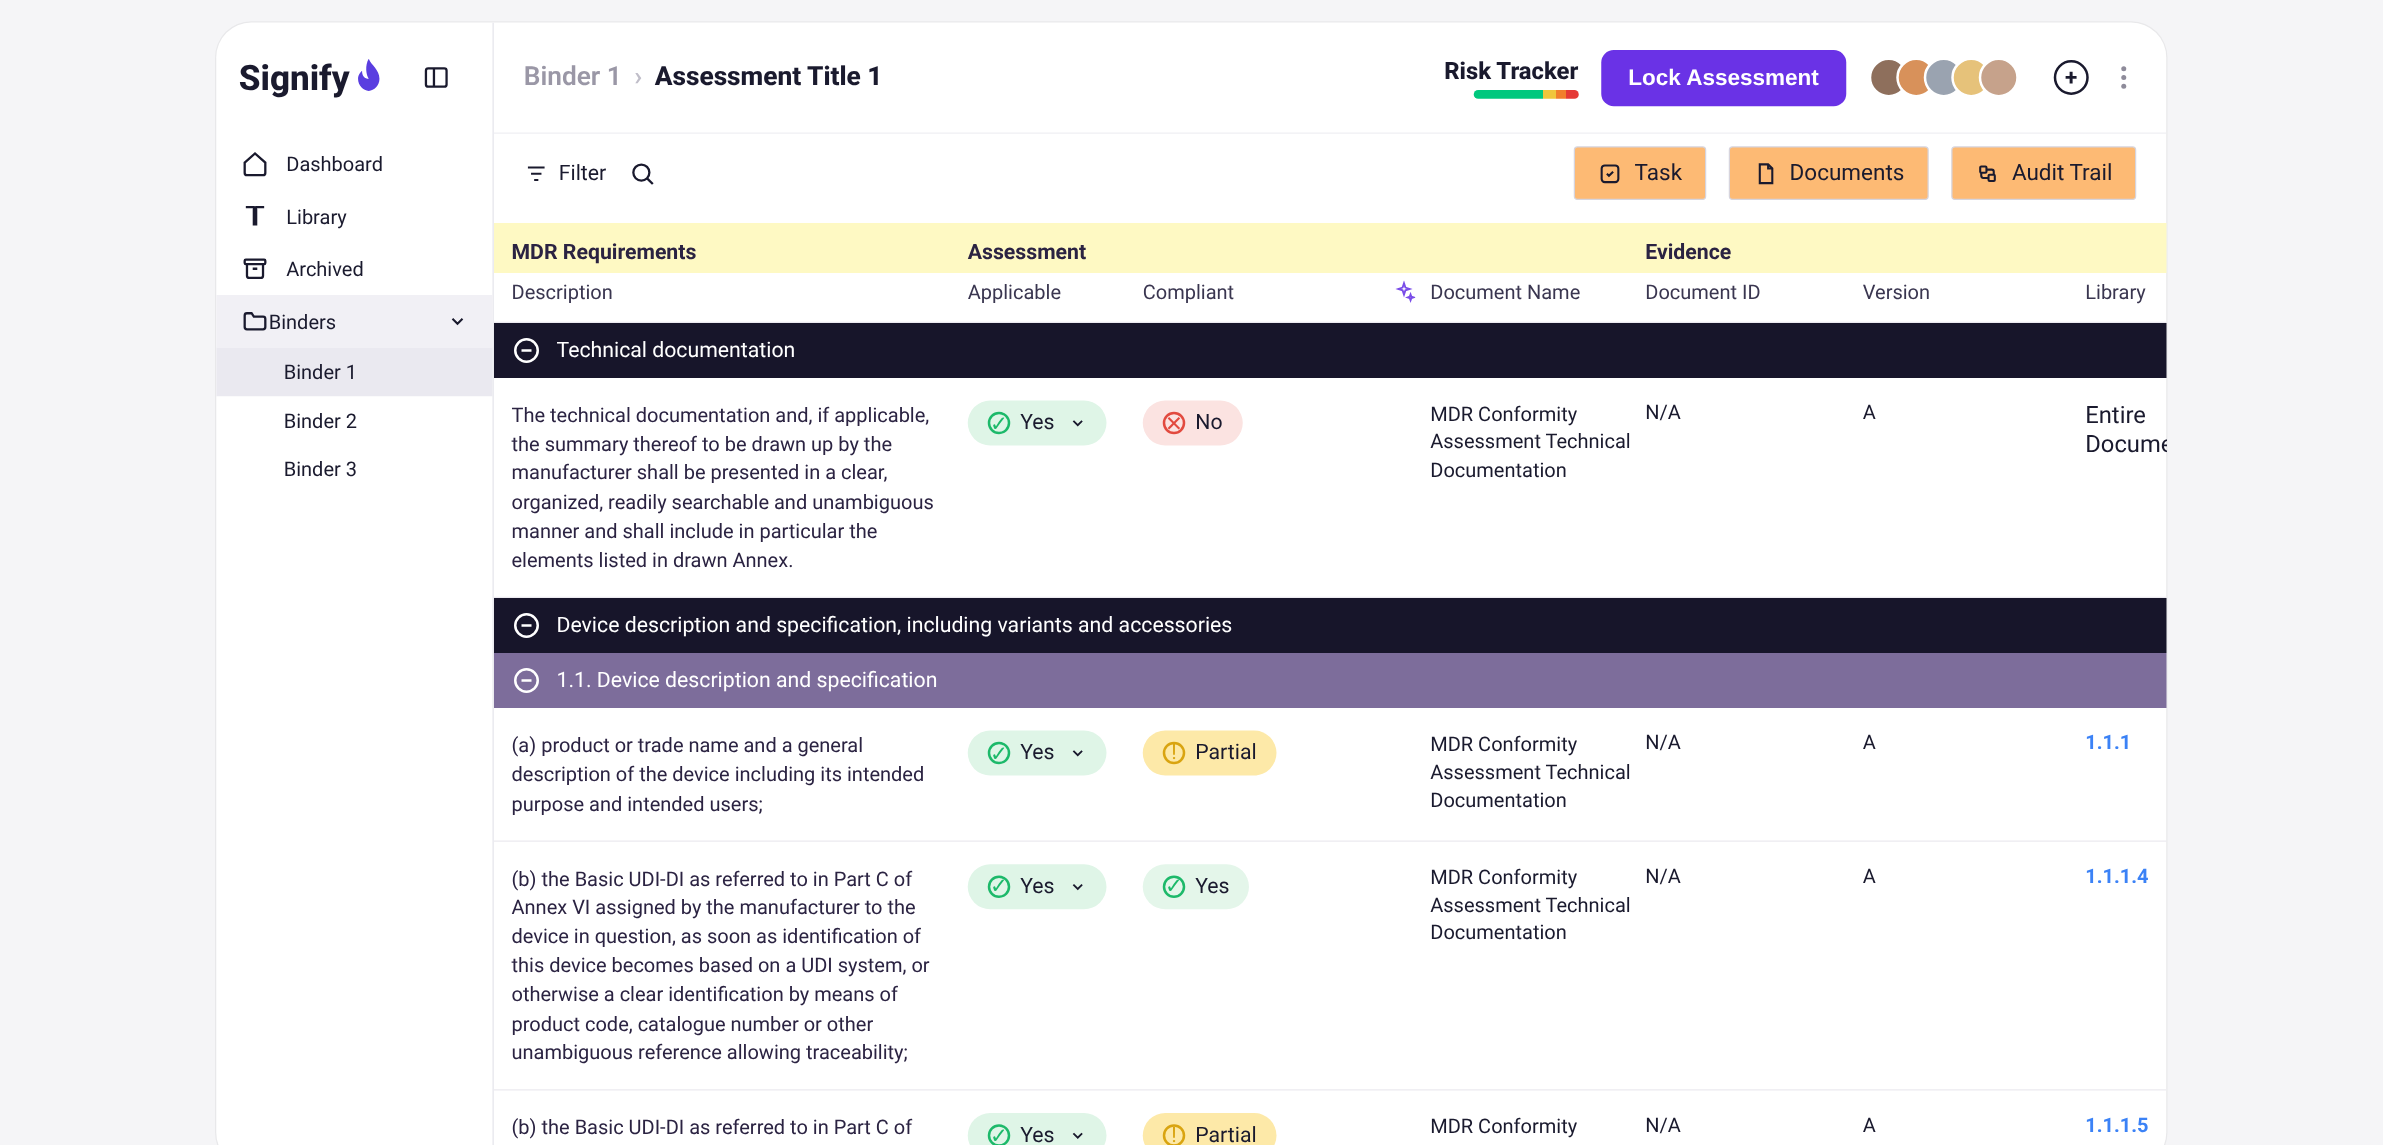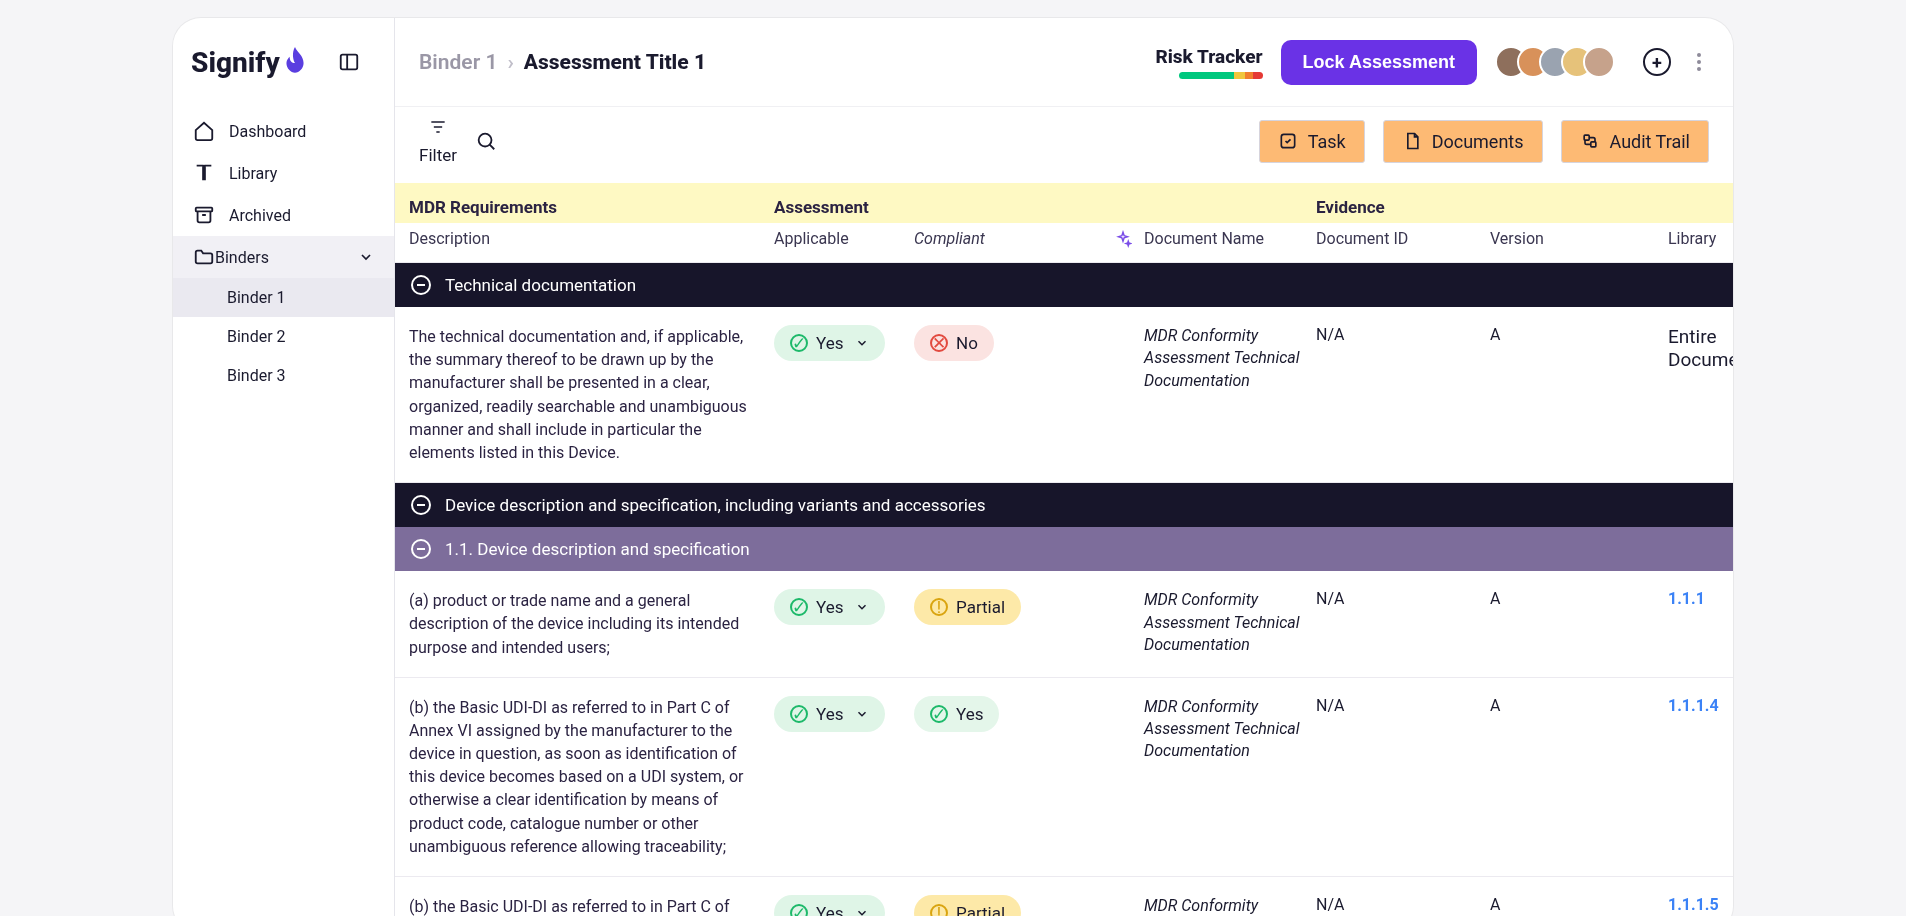--- a/index.html
+++ b/index.html
@@ -131,21 +131,21 @@
 .kebab span{ width:4px;height:4px;border-radius:50%;background:#8e8b9a;}
 
 .toolbar {
   display: flex;
   align-items: center;
   padding: 10px 24px 18px;
   gap: 18px;
   border-top: 1px solid #f0f0f3;
 }
 .filter-btn {
-  display: flex; align-items: center; gap: 8px; font-size: 17px; cursor:pointer;flex-direction:column;
+  display: flex; align-items: center; gap: 8px; font-size: 17px; cursor:pointer;
 }
 .toolbar-spacer { flex:1; }
 .pill-btn {
   display:flex; align-items:center; gap:10px;
   border:1px solid #d6d4dd; border-radius:3px;
   padding:10px 18px; font-size:18px; cursor:pointer;
   background:#fdba74;
 }
 
 .table-wrap { flex:1; overflow:auto; }
@@ -158,21 +158,21 @@
   padding: 14px 14px 6px;
   font-size:17px; font-weight:700; color:#2b2342;
 }
 .header-row1 .hcell:nth-child(2){ grid-column: 2 / span 2; }
 .header-row2 {
   padding: 6px 14px 14px;
   border-bottom:1px solid #eceaf0;
   font-size:16px; color:#3a3650;
 }
 .hcell { padding-right:12px; }
-.compliant-col { display:flex; align-items:flex-end; gap:8px;font-style:italic; }
+.compliant-col { display:flex; align-items:flex-start; gap:8px; }
 .section-bar {
   background:#17152a; color:#fff;
   display:flex; align-items:center; gap:14px;
   padding:12px 16px; font-size:17px;
 }
 .section-bar.sub {
   background:#7d6d9b;
 }
 .collapse-ico {
   width:20px;height:20px;border:2px solid currentColor;border-radius:50%;
@@ -196,21 +196,21 @@
 .chip.no { background:#fbe3e1; }
 .chip.partial { background:#fde9a8; }
 .chip .ico-circle {
   width:18px;height:18px;border-radius:50%;display:flex;align-items:center;justify-content:center;
 }
 .chip.yes .ico-circle, .chip.yes-plain .ico-circle { border:2px solid #1db96a; color:#1db96a;}
 .chip.no .ico-circle { border:2px solid #e24a3f; color:#e24a3f;}
 .chip.partial .ico-circle { border:2px solid #d9a410; color:#d9a410;}
 .chip .chev { margin-left:4px; }
 .section-link { color:#3b82f6; font-weight:700; }
-.evidence-name { line-height:1.4;font-style:italic; }
+.evidence-name { line-height:1.4; }
 svg { display:block; }
 </style>
 </head>
 <body>
 
 <div class="app-window">
 
   <aside class="sidebar">
     <div class="sidebar-top">
       <div class="logo">
@@ -349,21 +349,21 @@
         <div class="hcell">Document ID</div>
         <div class="hcell">Version</div>
         <div class="hcell">Library</div>
       </div>
 
       <div class="section-bar">
         <span class="collapse-ico"></span>
         <span>Technical documentation</span>
       </div>
       <div class="data-row" style="min-height:158px">
-        <div class="desc-cell">The technical documentation and, if applicable, the summary thereof to be drawn up by the manufacturer shall be presented in a clear, organized, readily searchable and unambiguous manner and shall include in particular the elements listed in this Device.</div>
+        <div class="desc-cell">The technical documentation and, if applicable, the summary thereof to be drawn up by the manufacturer shall be presented in a clear, organized, readily searchable and unambiguous manner and shall include in particular the elements listed in drawn Annex.</div>
         <div>
           <span class="chip yes">
             <span class="ico-circle">✓</span>
             <span>Yes</span>
             <svg class="chev" width="14" height="14" viewBox="0 0 24 24" fill="none" stroke="#1a1a2e" stroke-width="2.5">
                 <polyline points="6 9 12 15 18 9"></polyline>
               </svg>
           </span>
         </div>
         <div>

